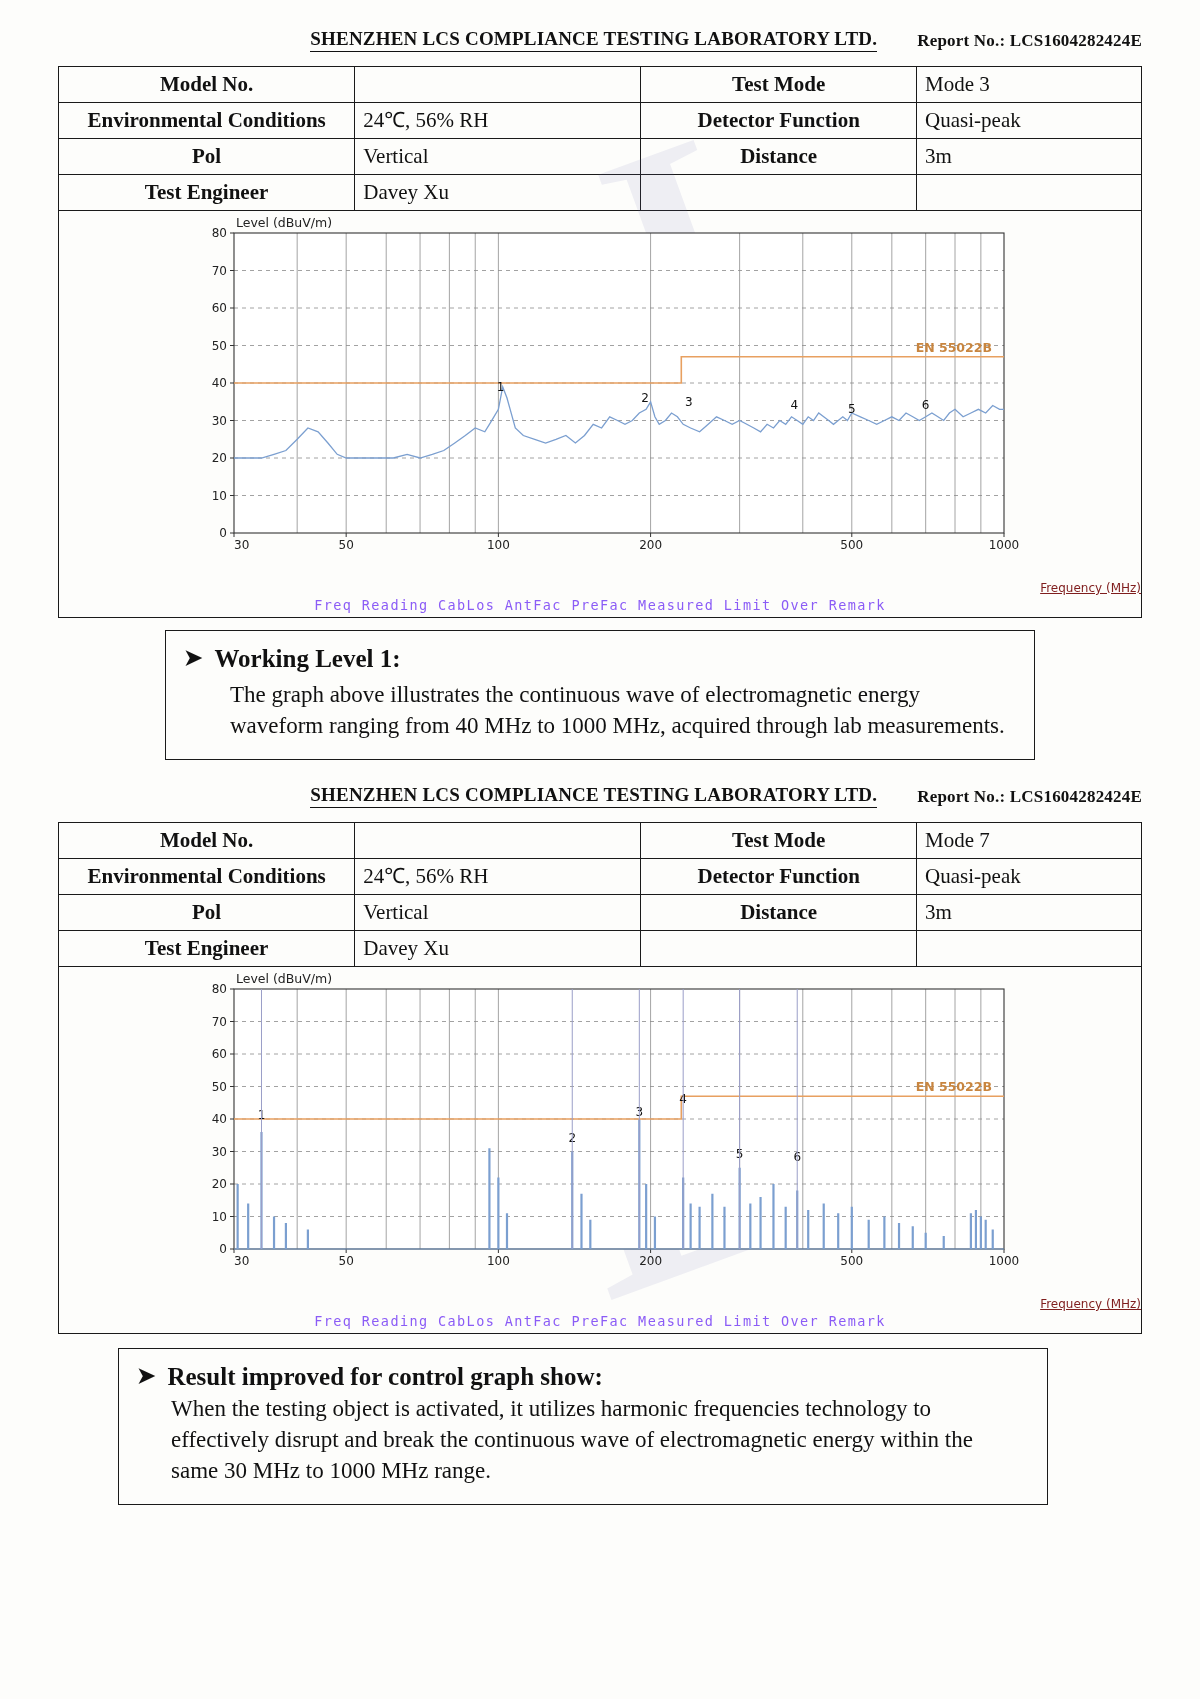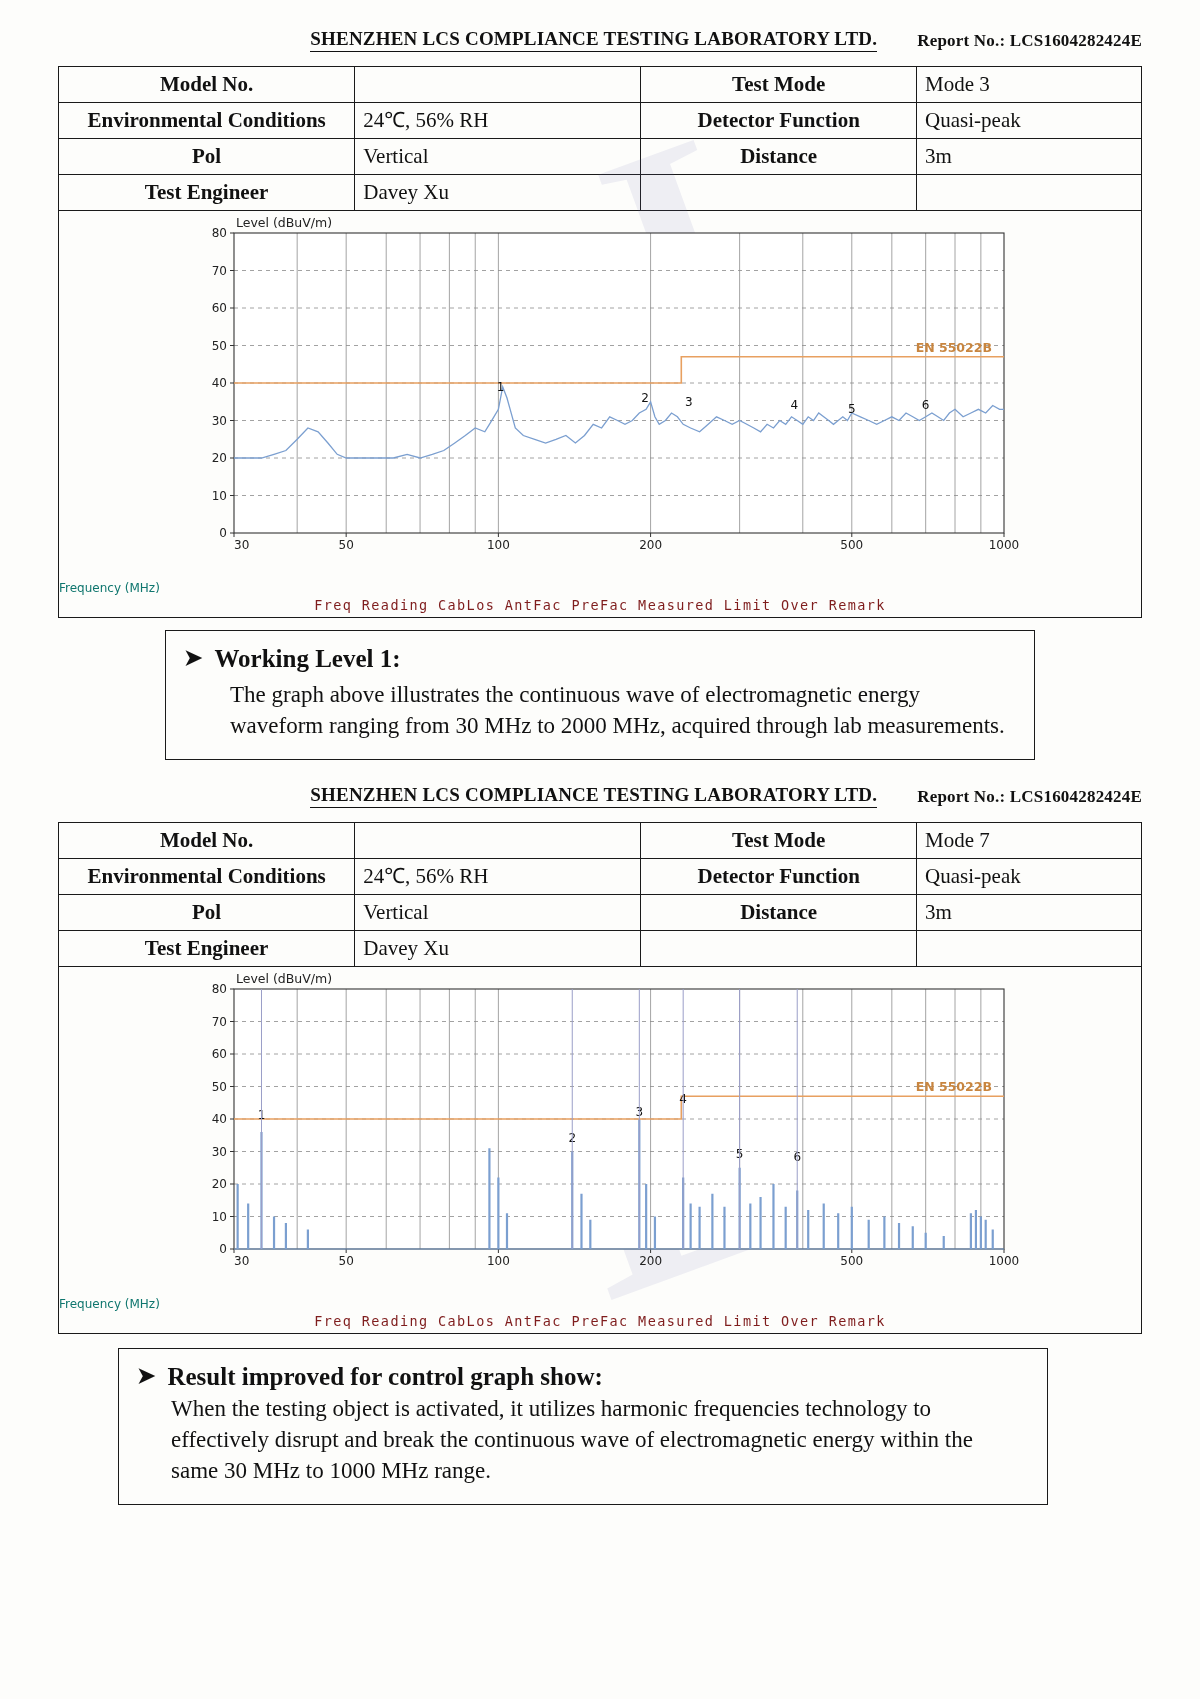--- a/index.html
+++ b/index.html
@@ -55,31 +55,32 @@
   
   .chart-wrap{
     border-left:1.5px solid #1a1a1a;
     border-right:1.5px solid #1a1a1a;
     border-bottom:1.5px solid #1a1a1a;
     position:relative;
     box-sizing:border-box;
   }
   .chart-inner{position:relative;}
   .xlabel{
-    text-align:left;
+    text-align:right;
     font-family:"DejaVu Sans", sans-serif;
     font-size:12px;
-    color:#0f766e;
+    color:#7f1d1d;
     margin-top:-4px;
+    text-decoration:underline;
   }
   .legendrow{
     font-family:"DejaVu Sans Mono", monospace;
     font-size:13.5px;
     letter-spacing:1.4px;
-    color:#7f1d1d;
+    color:#8b5cf6;
     text-align:center;
     margin-top:2px;
     padding-bottom:4px;
   }
   
   .note{
     border:1.5px solid #1a1a1a;
     margin:0 auto;
     box-sizing:border-box;
     padding:14px 22px 18px 18px;
@@ -224,21 +225,21 @@
         <div class="xlabel">Frequency (MHz)</div>
       </div>
       <div class="legendrow">Freq Reading CabLos AntFac PreFac Measured Limit   Over   Remark</div>
     </div>
 
     <div class="note" style="width:870px;margin-top:12px;">
       <div class="note-title">
         <span class="arrow">➤</span>
         <span>Working Level 1:</span>
       </div>
-      <div class="note-body">The graph above illustrates the continuous wave of electromagnetic energy waveform ranging from 30 MHz to 2000 MHz, acquired through lab measurements.</div>
+      <div class="note-body">The graph above illustrates the continuous wave of electromagnetic energy waveform ranging from 40 MHz to 1000 MHz, acquired through lab measurements.</div>
     </div>
   </div>
 
   <div class="sep"></div>
 
   <div>
 
     <div class="doc-header">
       <span class="lab">SHENZHEN LCS COMPLIANCE TESTING LABORATORY LTD.</span>
       <span class="rep">Report No.: LCS1604282424E</span>

